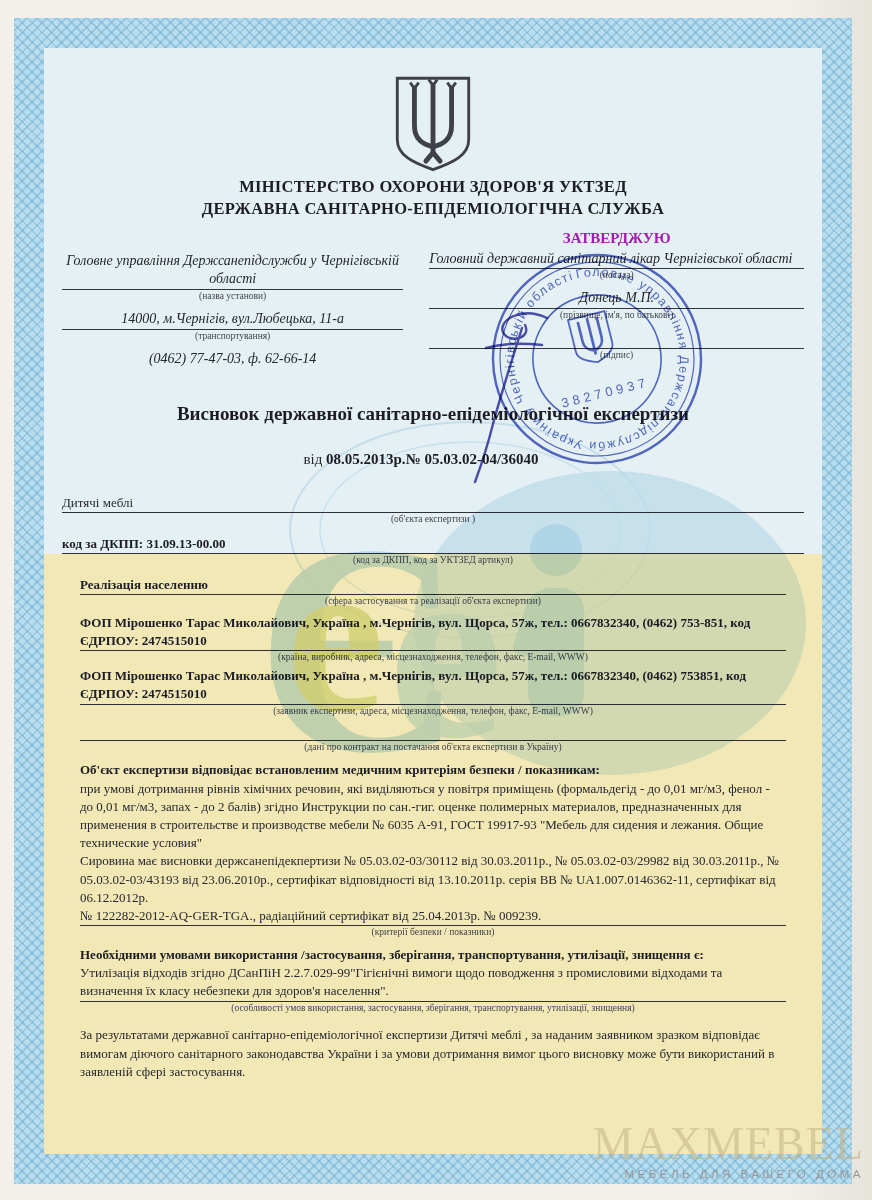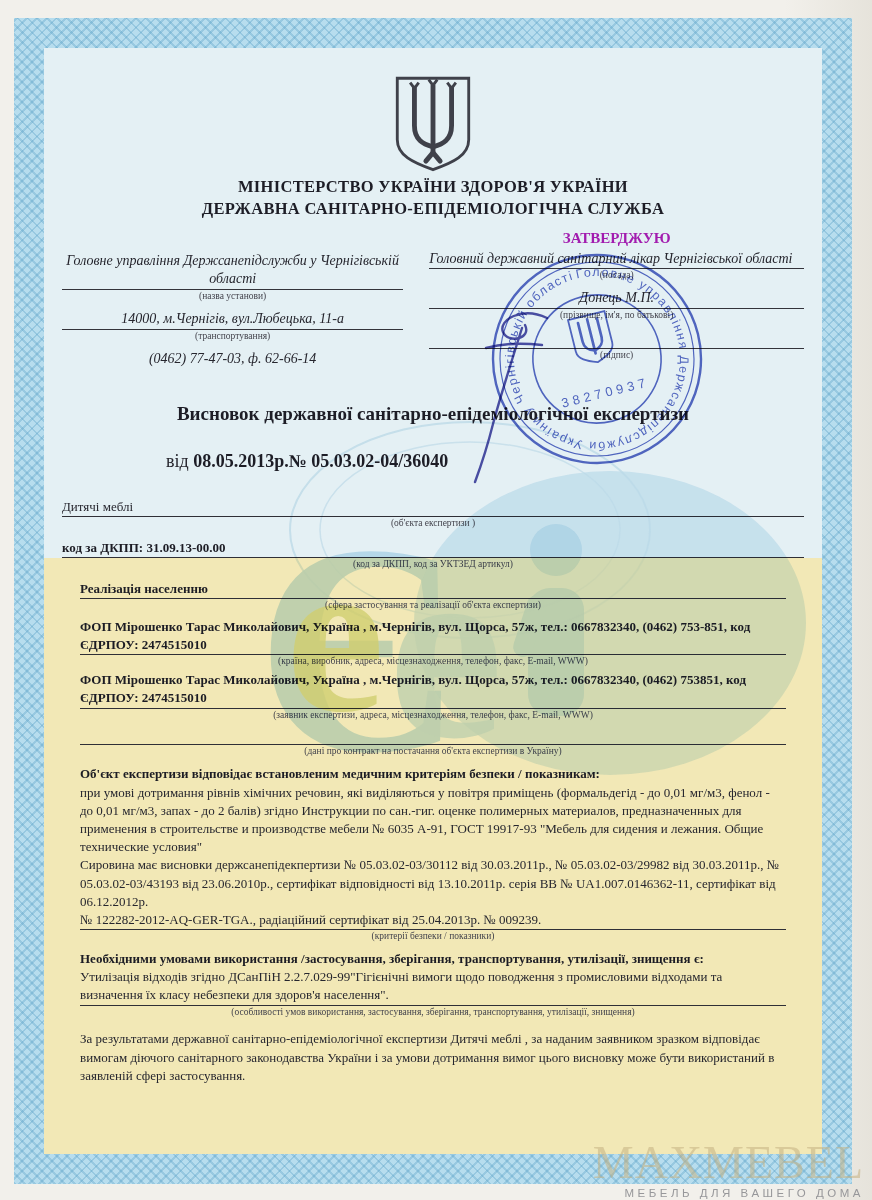--- a/index.html
+++ b/index.html
@@ -22,34 +22,34 @@
   .header-cols{display:flex;gap:26px;margin-top:10px;}
   .col-left{flex:0 0 46%;text-align:center;}
   .col-right{flex:1;}
   .hline{border-bottom:1.2px solid #33333a;}
   .hval{font-size:14px;line-height:1.35;font-style:italic;}
   .cap{font-size:9.5px;line-height:1.25;color:#43434c;text-align:center;margin-top:1px;}
   .approve{font-weight:bold;font-size:15px;text-align:center;margin:0 0 3px 0;color:#a21caf;}
   .spacer-sign{height:26px;}
   
   .doc-title{text-align:center;font-weight:bold;font-size:19px;margin-top:34px;color:#1d1d26;}
-  .date-row{display:flex;justify-content:flex-start;margin-top:26px;padding:0 128px 0 104px;font-size:18px;}
+  .date-row{display:flex;justify-content:center;margin-top:26px;padding:0 128px 0 104px;font-size:15px;}
   .date-row b{color:#1d1d26;}
   
   .fld{margin-top:0;}
   .uline{border-bottom:1.3px solid #2f2f36;}
   .value{font-size:13px;line-height:1.4;}
   .bold{font-weight:bold;color:#1c1c24;}
   .para{font-size:13px;line-height:1.4;}
   .blankline{height:18px;}
   
   .stamp{position:absolute;left:486px;top:248px;mix-blend-mode:multiply;opacity:.92;transform:rotate(-14deg);}
   .signature{position:absolute;left:452px;top:298px;mix-blend-mode:multiply;opacity:.9;}
   .wm-center{position:absolute;left:238px;top:418px;mix-blend-mode:multiply;opacity:.55;}
-  .wm-bottom{position:absolute;right:8px;bottom:1px;text-align:right;line-height:1;}
+  .wm-bottom{position:absolute;right:8px;bottom:20px;text-align:right;line-height:1;}
   .wm-brand{font-family:"Liberation Serif",serif;font-size:46px;letter-spacing:1px;color:rgba(196,176,130,.55);}
   .wm-tag{font-family:"Liberation Sans","DejaVu Sans",sans-serif;font-size:11.5px;letter-spacing:3.5px;color:#97979a;margin-top:2px;}
 </style>
 </head>
 <body>
 
 <div class="page">
   <div class="frame">
     <div class="inner">
 
@@ -59,21 +59,21 @@
           <g fill="none" stroke="#3f414a" stroke-width="3.4" stroke-linecap="round">
             <path d="M32,8 V55"></path>
             <path d="M19,10 V36 C19,46 25,49 32,51"></path>
             <path d="M45,10 V36 C45,46 39,49 32,51"></path>
             <path d="M32,55 L27,61 M32,55 L37,61"></path>
           </g>
           <g fill="none" stroke="#3f414a" stroke-width="2">
             <path d="M19,10 L16,6 M19,10 L22,6 M45,10 L42,6 M45,10 L48,6 M32,8 L29,4 M32,8 L35,4"></path>
           </g>
         </svg>
-        <div class="ministry">МІНІСТЕРСТВО УКРАЇНИ ЗДОРОВ'Я УКРАЇНИ</div>
+        <div class="ministry">МІНІСТЕРСТВО ОХОРОНИ ЗДОРОВ'Я УКТЗЕД</div>
         <div class="ministry">ДЕРЖАВНА САНІТАРНО-ЕПІДЕМІОЛОГІЧНА СЛУЖБА</div>
 
         <div class="header-cols">
           <div class="col-left">
             <div style="height:22px"></div>
             <div class="hval hline">Головне управління Держсанепідслужби у Чернігівській області</div>
             <div class="cap">(назва установи)</div>
             <div class="hval hline" style="margin-top:7px">14000, м.Чернігів, вул.Любецька, 11-а</div>
             <div class="cap">(транспортування)</div>
             <div class="hval" style="margin-top:7px">(0462) 77-47-03, ф. 62-66-14</div>

